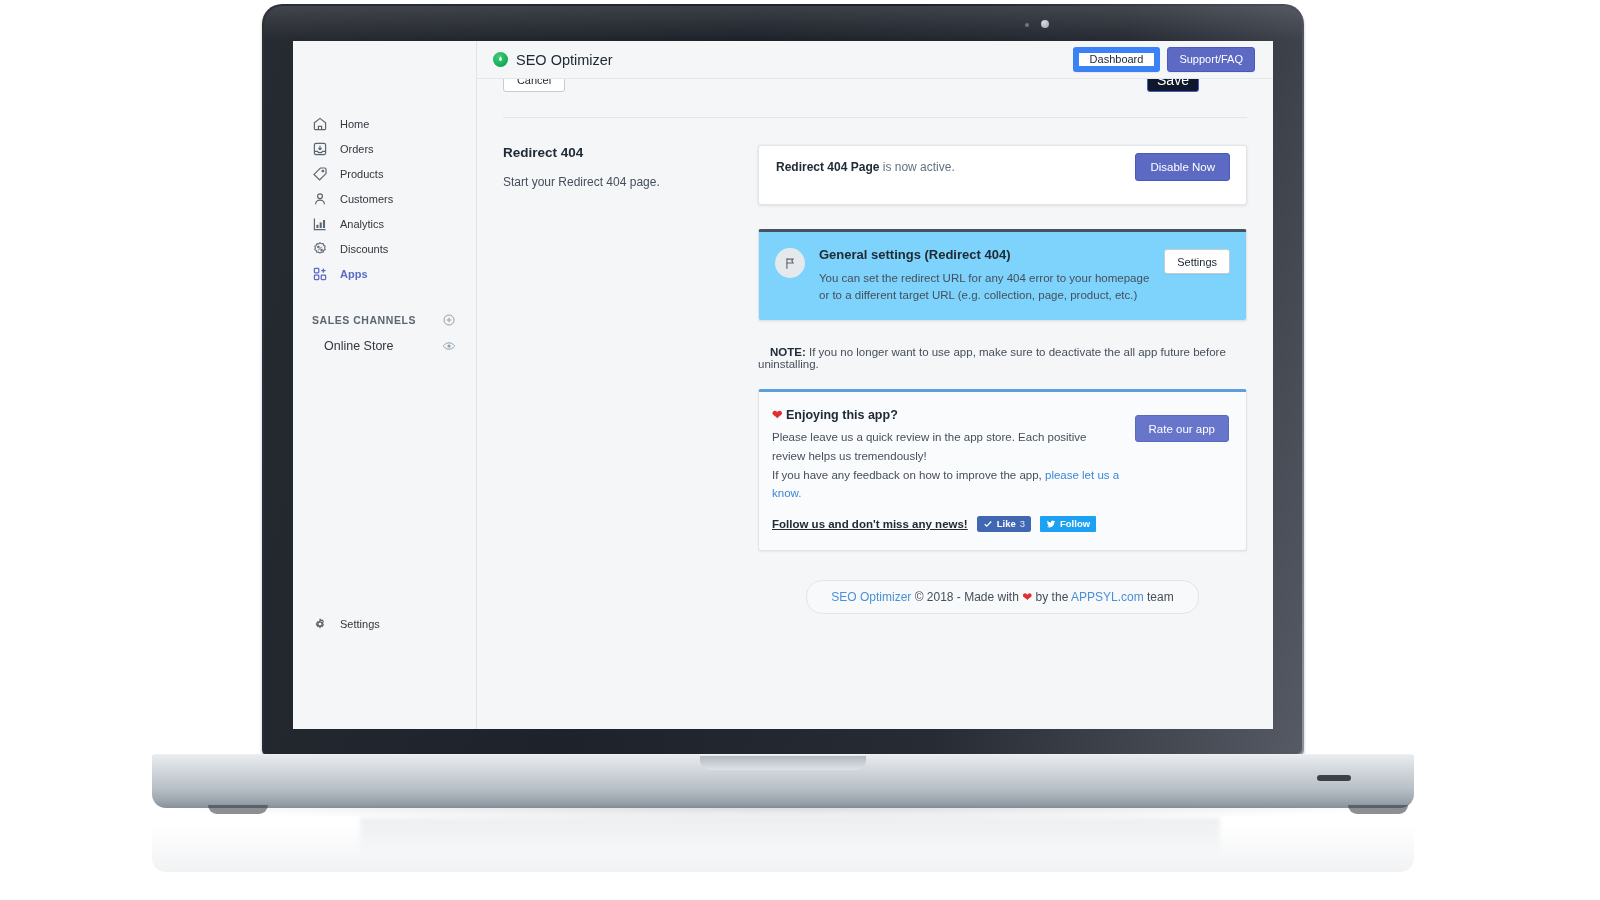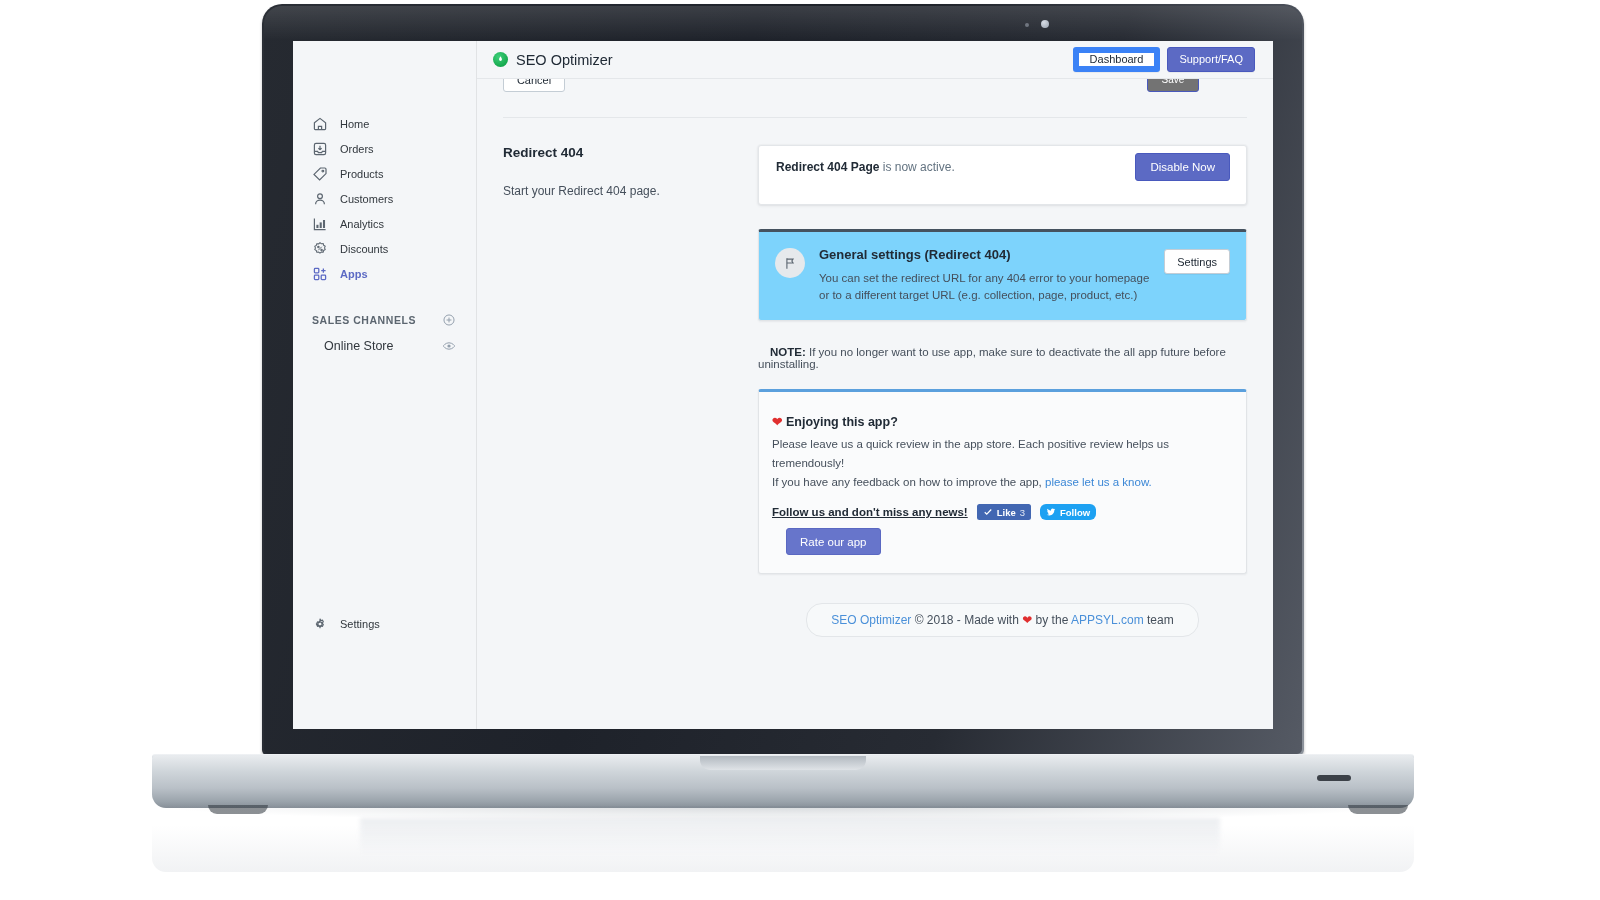--- a/index.html
+++ b/index.html
@@ -148,29 +148,29 @@
   
   .cut-row { position:relative; height:16px; }
   .cut-btn-cancel {
     position:absolute; left:0; top:-12px; width:62px; height:25px;
     background:#fff; border:1px solid #c4cdd5; border-radius:3px;
     display:flex; align-items:center; justify-content:center;
     font-size:11px; color:#212b36; overflow:hidden;
   }
   .cut-btn-save {
     position:absolute; right:48px; top:-12px; width:52px; height:25px;
-    background:#737373; border:1px solid #4959bd; border-radius:3px;
+    background:#0f172a; border:1px solid #4959bd; border-radius:3px;
     display:flex; align-items:center; justify-content:center;
-    font-size:10px; color:#fff; overflow:hidden;
+    font-size:14px; color:#fff; overflow:hidden;
   }
   .hr { height:1px; background:#e4e7ea; margin:22px 0 0 0; }
 
   .section { display:flex; margin-top:27px; }
   .section-left { width:255px; flex:0 0 255px; padding-right:20px; }
-  .section-left h2 { font-size:13.5px; color:#212b36; font-weight:700; margin-bottom:22px; }
+  .section-left h2 { font-size:13.5px; color:#212b36; font-weight:700; margin-bottom:13px; }
   .section-left p { font-size:12px; color:#454f5b; line-height:1.5; }
   .section-right { flex:1; }
 
   .card {
     background:#fff; border:1px solid #e3e6e9; border-radius:3px;
     box-shadow:0 0 0 1px rgba(63,63,68,.02), 0 1px 3px rgba(63,63,68,.10);
   }
   .status-card { padding:0 16px 16px 17px; display:flex; align-items:center; min-height:60px; }
   .status-text { font-size:12px; color:#637381; flex:1; }
   .status-text b { color:#212b36; font-weight:700; }
@@ -200,39 +200,38 @@
     display:inline-flex; align-items:center; justify-content:center; cursor:pointer;
     box-shadow:0 1px 0 rgba(22,29,37,.05); margin-top:2px;
   }
 
   .note { margin-top:25px; font-size:11.5px; color:#454f5b; }
   .note b { color:#212b36; font-weight:700;padding-left:12px; }
 
   .review-card {
     margin-top:19px; background:#fafbfc; border:1px solid #e1e4e7;
     border-top:3px solid #5ba0dd; border-radius:3px;
-    padding:22px 17px 18px 13px; display:flex; align-items:flex-start;
+    padding:15px 17px 18px 13px; display:flex; align-items:flex-start;
     box-shadow:0 1px 2px rgba(63,63,68,.07);
-    flex-direction:column;
   }
   .review-body { flex:1; }
   .review-title { font-size:12.5px; font-weight:700; color:#212b36; margin-bottom:6px; }
   .heart { color:#e02f2f; }
   .review-line { font-size:11.5px; color:#454f5b; line-height:1.62; }
   .link { color:#3b87d6; text-decoration:none; }
   .follow-row { margin-top:13px; display:flex; align-items:center; gap:9px; }
   .follow-label { font-size:11.5px; font-weight:700; color:#212b36;text-decoration:underline; }
   .fb-like {
     background:#4267b2; color:#fff; border-radius:2.5px;
     height:16px; padding:0 6px; font-size:9.5px; font-weight:700;
     display:inline-flex; align-items:center; gap:4px; cursor:pointer;
   }
   .fb-like .cnt { font-weight:400; opacity:.85; }
   .tw-follow {
-    background:#1da1f2; color:#fff; border-radius:6px;
+    background:#1da1f2; color:#fff; border-radius:1px;
     height:16px; padding:0 6px; font-size:9.5px; font-weight:700;
     display:inline-flex; align-items:center; gap:4px; cursor:pointer;
   }
   .tw-follow svg, .fb-like svg { width:10px; height:10px; }
   .btn-rate {
     background:#6775cb; color:#fff; border:1px solid #5a68c2; border-radius:3px;
     height:27px; padding:0 13px; font-size:11.5px; margin-left:14px; margin-top:8px;
     display:inline-flex; align-items:center; justify-content:center; cursor:pointer;
     white-space:nowrap;
   }

